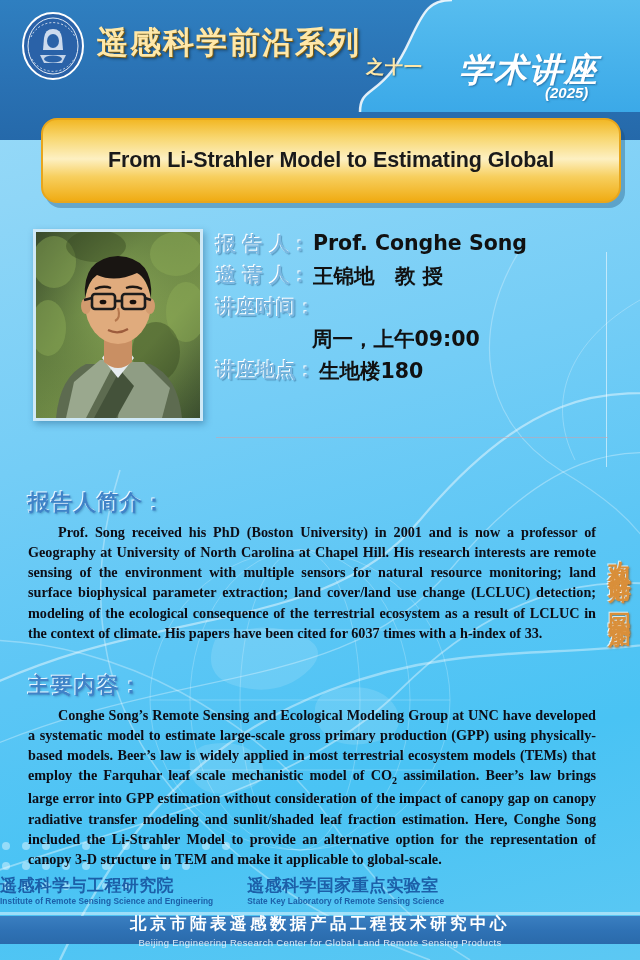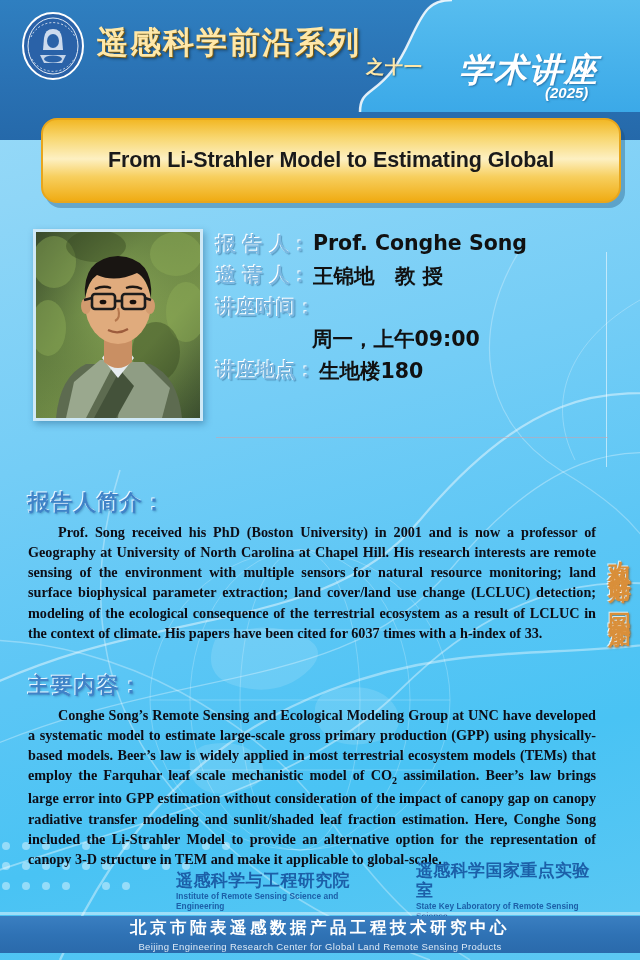--- a/index.html
+++ b/index.html
@@ -103,29 +103,29 @@
   
   .welcome{
     position:absolute;right:4px;top:543px;width:32px;
     writing-mode:vertical-rl;text-orientation:upright;
     font-family:"DejaVu Sans","Liberation Sans",sans-serif;
     font-size:23px;font-weight:bold;letter-spacing:4px;color:#d98f3a;
     text-shadow:-1px -1px 0 rgba(255,255,255,.75),1px 1px 2px rgba(120,70,20,.5);
   }
 
   
-  .foot-orgs{position:absolute;left:0;top:866px;width:640px;height:50px;display:flex;align-items:center;padding-left:176px;}
+  .foot-orgs{position:absolute;left:0;top:866px;width:640px;height:50px;display:flex;align-items:center;}
   .org{margin-right:34px;}
   .org-cn{
     font-family:"DejaVu Sans","Liberation Sans",sans-serif;
     font-size:17px;font-weight:bold;color:#1c5fa8;letter-spacing:.4px;line-height:1.15;
   }
   .org-en{font-size:8.3px;font-weight:bold;color:#1c5fa8;letter-spacing:.05px;margin-top:1px;}
   .foot-band{
-    position:absolute;left:0;top:916px;width:640px;height:37px;
+    position:absolute;left:0;top:916px;width:640px;height:28px;
     background:linear-gradient(180deg,#3a7fc1 0%,#2f72b5 50%,#2a6aab 100%);
     display:flex;flex-direction:column;align-items:center;justify-content:center;
   }
   .foot-band-cn{
     font-family:"DejaVu Sans","Liberation Sans",sans-serif;
     font-size:16.5px;font-weight:bold;color:#ffffff;letter-spacing:3.5px;
   }
   .foot-band-en{font-size:9.5px;color:#dce9f6;letter-spacing:.35px;margin-top:2px;}
   .foot-sep{position:absolute;left:0;top:912px;width:640px;height:3px;background:rgba(255,255,255,.45);}
 </style>

